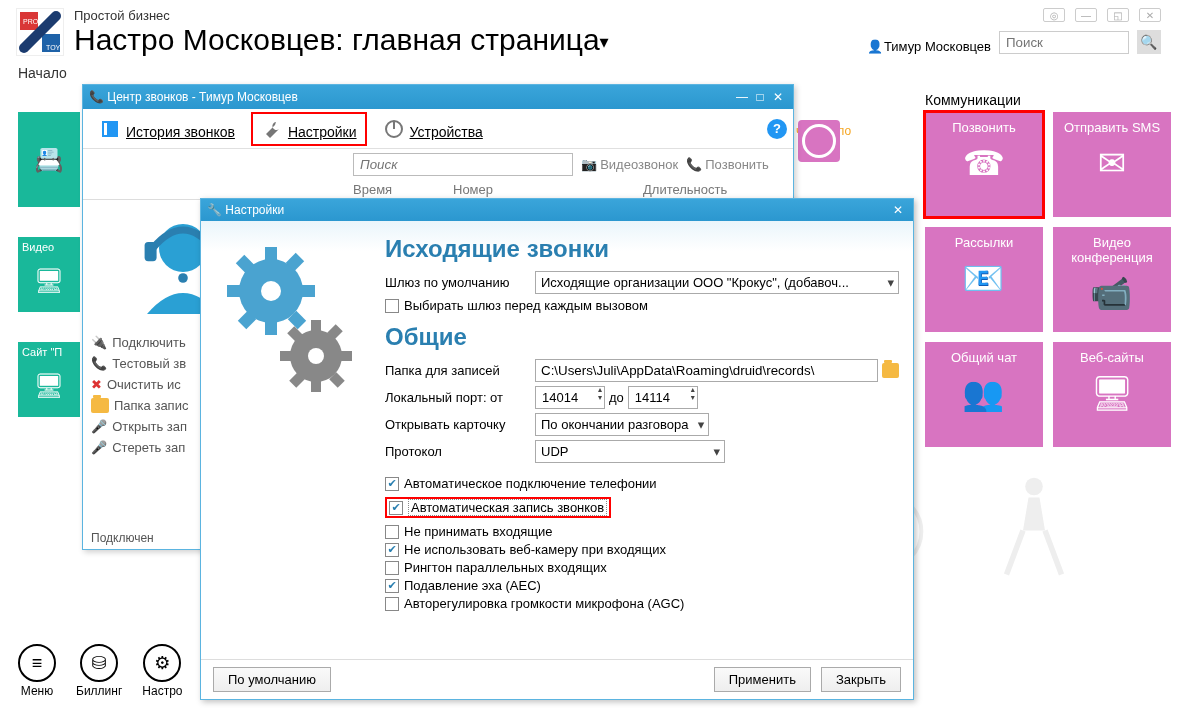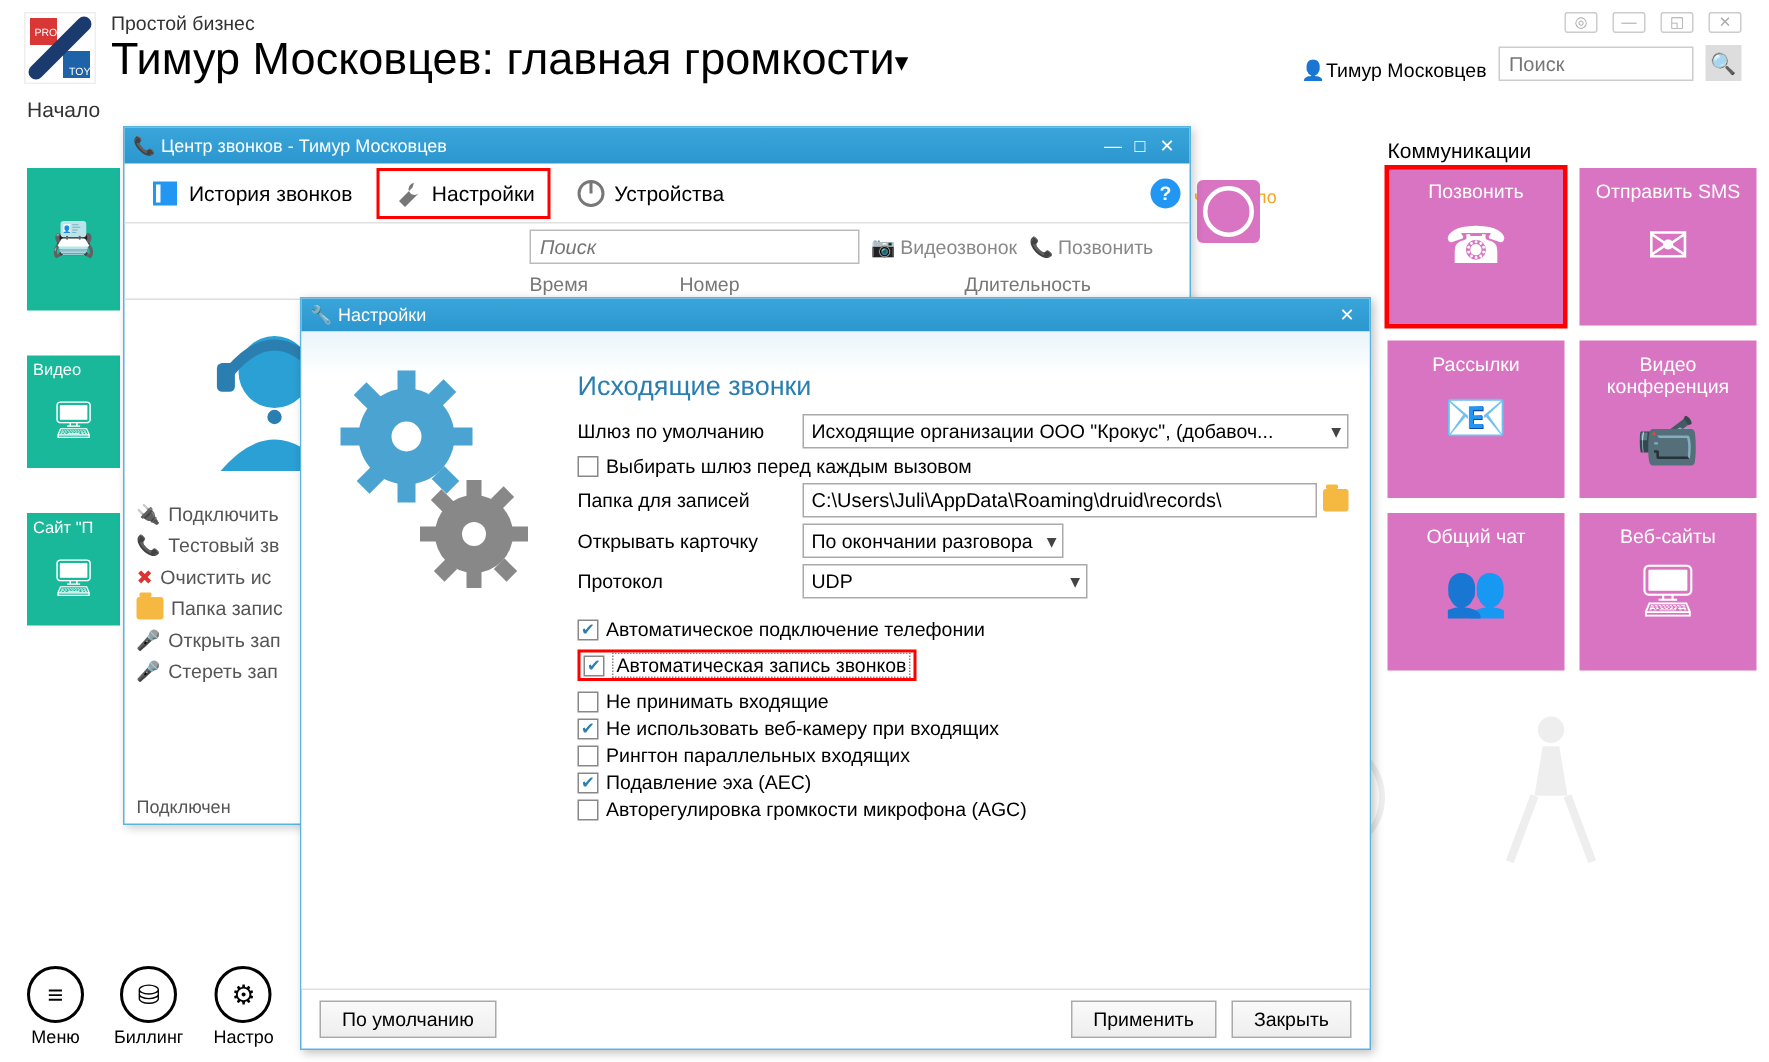--- a/index.html
+++ b/index.html
@@ -30,21 +30,21 @@
   .bg-figures { position: absolute; left: 820px; top: 460px; color: #e8e8e8; font-size: 110px; pointer-events: none; display:flex; gap:40px; }
   .dock { position: absolute; left: 18px; bottom: 10px; display: flex; gap: 20px; }
   .dock .item { display: flex; flex-direction: column; align-items: center; font-size: 12px; }
   .dock .circle { width: 38px; height: 38px; border: 2px solid #000; border-radius: 50%; display: flex; align-items: center; justify-content: center; font-size: 18px; margin-bottom: 2px; }
   
   .cc-window { position: absolute; left: 82px; top: 84px; width: 712px; height: 466px; background: #fff; border: 1px solid #5bb4e0; box-shadow: 2px 2px 6px rgba(0,0,0,0.2); }
   .cc-titlebar { height: 24px; background: linear-gradient(#3aa5da, #2b97cf); color: #fff; display: flex; align-items: center; padding: 0 6px; font-size: 12px; }
   .cc-titlebar .spacer { flex: 1; }
   .cc-titlebar .wbtn { width: 18px; text-align: center; font-size: 12px; cursor: pointer; }
   .cc-toolbar { height: 40px; display: flex; align-items: center; gap: 6px; padding: 0 6px; border-bottom: 1px solid #e0e0e0; }
-  .cc-toolbar .tbtn { display: flex; align-items: center; gap: 5px; padding: 4px 8px; border: 2px solid transparent; font-size: 14px; cursor: pointer; }
+  .cc-toolbar .tbtn { display: flex; align-items: flex-end; gap: 5px; padding: 4px 8px; border: 2px solid transparent; font-size: 14px; cursor: pointer; text-decoration: underline; }
   .cc-toolbar .tbtn.highlight { border: 2px solid #ff0000; }
   .cc-toolbar .tbtn .ic { width: 22px; height: 22px; display:inline-flex; align-items:center; justify-content:center; }
   .cc-toolbar .helpic { margin-left: auto; width: 20px; height: 20px; border-radius:50%; background:#2196f3; color:#fff; display:flex; align-items:center; justify-content:center; font-size:13px; font-weight:bold; }
   .cc-searchbar { display: flex; align-items: center; gap: 8px; padding: 4px 8px 4px 270px; font-size: 13px; }
   .cc-searchbar input { flex: 0 0 220px; border: 1px solid #bbb; padding: 3px 6px; font-style: italic; color:#888; }
   .cc-searchbar .link { color: #888; display:flex; align-items:center; gap:3px; }
   .cc-cols { display: flex; padding: 2px 8px 2px 270px; color:#777; font-size:13px; border-bottom:1px solid #ddd; }
   .cc-cols span:nth-child(1){ width:100px; } .cc-cols span:nth-child(2){ width:190px;} .cc-cols span:nth-child(3){ width:120px;}
   .cc-body { display: flex; height: calc(100% - 24px - 40px - 30px - 22px - 22px); }
   .cc-side { width: 200px; display:flex; flex-direction:column; align-items:center; }
@@ -57,21 +57,21 @@
   .txt-behind { position:absolute; left: 796px; top: 124px; color:#f5a623; font-size:12px; background: transparent; }
   
   .st-window { position: absolute; left: 200px; top: 198px; width: 714px; height: 502px; background: #fff; border: 1px solid #5bb4e0; box-shadow: 2px 2px 6px rgba(0,0,0,0.25); }
   .st-titlebar { height: 22px; background: linear-gradient(#3aa5da, #2b97cf); color: #fff; display: flex; align-items: center; padding: 0 6px; font-size: 12px; }
   .st-titlebar .spacer { flex: 1; }
   .st-titlebar .wbtn { width: 18px; text-align: center; cursor: pointer; }
   .st-body { display: flex; height: calc(100% - 22px - 40px); background: linear-gradient(#eaf5fb 0px, #fff 30px); }
   .st-left { width: 180px; display:flex; align-items:flex-start; justify-content:center; padding-top:20px; }
   .gears { position: relative; width: 150px; height: 150px; }
   .st-right { flex: 1; padding: 10px 14px 0 4px; }
-  .st-h { color: #2a7fb0; font-size: 18px; font-weight: 400; margin: 16px 0 8px 0; }
+  .st-h { color: #2a7fb0; font-size: 24px; font-weight: 700; margin: 4px 0 8px 0; }
   .st-row { display: flex; align-items: center; margin: 4px 0; font-size: 13px; }
   .st-row label { width: 150px; }
   .st-row .field { flex: 1; display:flex; align-items:center; gap:4px; }
   .st-row input[type=text] { border: 1px solid #aaa; padding: 3px 5px; width: 100%; }
   .dd { border: 1px solid #aaa; padding: 3px 20px 3px 5px; position: relative; background: #fff; display:inline-block; min-width:80px; }
   .dd::after { content: "▾"; position: absolute; right: 4px; top: 3px; color: #444; }
   .spin { border:1px solid #aaa; padding: 3px 14px 3px 6px; width: 70px; display:inline-block; position:relative; background:#fff; }
   .spin::after { content:"▴\A▾"; white-space:pre; position:absolute; right:2px; top:-1px; font-size:8px; line-height:8px; color:#444; }
   .chk { display: flex; align-items: center; gap: 5px; font-size: 13px; margin: 3px 0; }
   .chk .box { width: 14px; height: 14px; border: 1px solid #888; display:inline-flex; align-items:center; justify-content:center; font-size:11px; color:#2a7fb0; }
@@ -90,21 +90,21 @@
     <svg viewBox="0 0 44 44">
         <rect x="2" y="2" width="18" height="18" fill="#d93636"></rect>
         <rect x="24" y="24" width="18" height="18" fill="#1e62a8"></rect>
         <path d="M6 38 L38 6" stroke="#1b3b6f" stroke-width="10" stroke-linecap="round"></path>
         <text x="5" y="14" font-size="7" fill="#fff">PRO</text>
         <text x="28" y="40" font-size="7" fill="#fff">TOY</text>
       </svg>
   </div>
   <div class="title-block">
     <div class="app-name">Простой бизнес</div>
-    <div class="page-title"><span>Тимур Московцев: главная громкости</span><span class="caret">▾</span></div>
+    <div class="page-title"><span>Настро Московцев: главная страница</span><span class="caret">▾</span></div>
   </div>
   <div class="header-right">
     <div class="win-controls">
       <span>◎</span>
       <span>—</span>
       <span>◱</span>
       <span>✕</span>
     </div>
     <div class="user-search">
       <span class="user">👤<span>Тимур Московцев</span></span>
@@ -337,28 +337,37 @@
         <label>Шлюз по умолчанию</label>
         <div class="field">
             <span class="dd" style="flex:1"><span>Исходящие организации ООО "Крокус", (добавоч...</span></span>
           </div>
       </div>
       <div class="chk">
           <span class="box"></span>
           <span>Выбирать шлюз перед каждым вызовом</span>
         </div>
 
+      <div class="st-h" style="margin-top:10px">Общие</div>
       <div class="st-row">
         <label>Папка для записей</label>
         <div class="field">
             <input type="text" value="C:\Users\Juli\AppData\Roaming\druid\records\" style="">
             <span class="folder-ic"></span>
           </div>
       </div>
       <div class="st-row">
+        <label>Локальный порт: от</label>
+        <div class="field">
+          <span class="spin"><span>14014</span></span>
+          <span>до</span>
+          <span class="spin"><span>14114</span></span>
+        </div>
+      </div>
+      <div class="st-row">
         <label>Открывать карточку</label>
         <div class="field">
             <span class="dd"><span>По окончании разговора</span></span>
           </div>
       </div>
       <div class="st-row">
         <label>Протокол</label>
         <div class="field">
             <span class="dd" style="width:190px"><span>UDP</span></span>
           </div>

